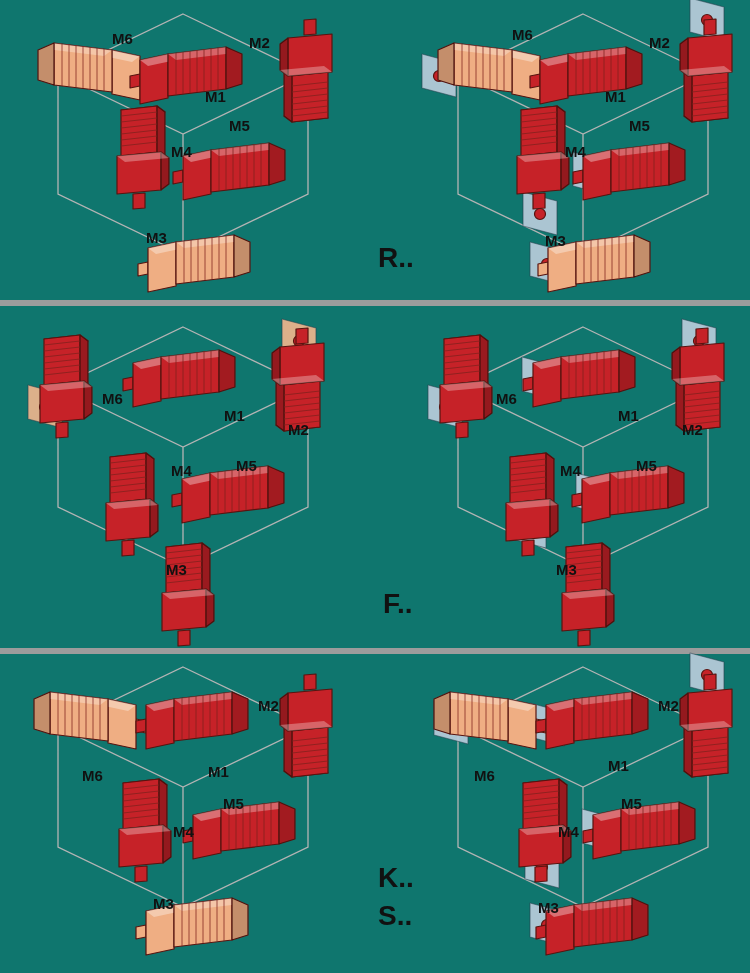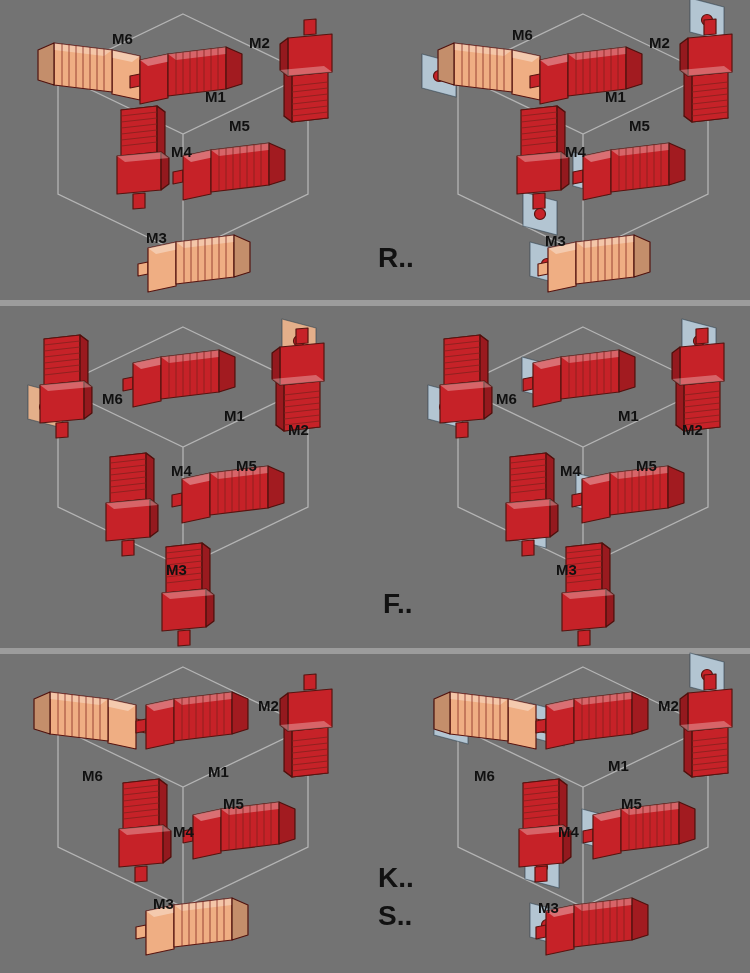--- a/index.html
+++ b/index.html
@@ -1,17 +1,17 @@
 <!DOCTYPE html>
 <html><head>
 <meta charset="utf-8">
 <style>
   *{box-sizing:border-box;margin:0;padding:0}
   body{font-family:"Liberation Sans",sans-serif;background:#ffffff}
-  .canvas{position:relative;width:750px;height:973px;background:#737373;overflow:hidden}
+  .canvas{position:relative;width:750px;height:973px;background:#0f766e;overflow:hidden}
   .divider{position:absolute;left:0;width:750px;height:6px;background:#9c9c9c}
   .cluster{position:absolute;width:350px}
   .cluster svg{display:block;overflow:visible}
   .pos-label{position:absolute;font-weight:bold;font-size:15px;color:#111;white-space:nowrap}
   .series-label{position:absolute;font-weight:bold;font-size:28px;color:#111;white-space:nowrap}
   .red{color:#c62228}
   .tan{color:#efae83}
   .plate{color:#b9ccdb}
   .plate-tan{color:#eeb58d}
 </style>

